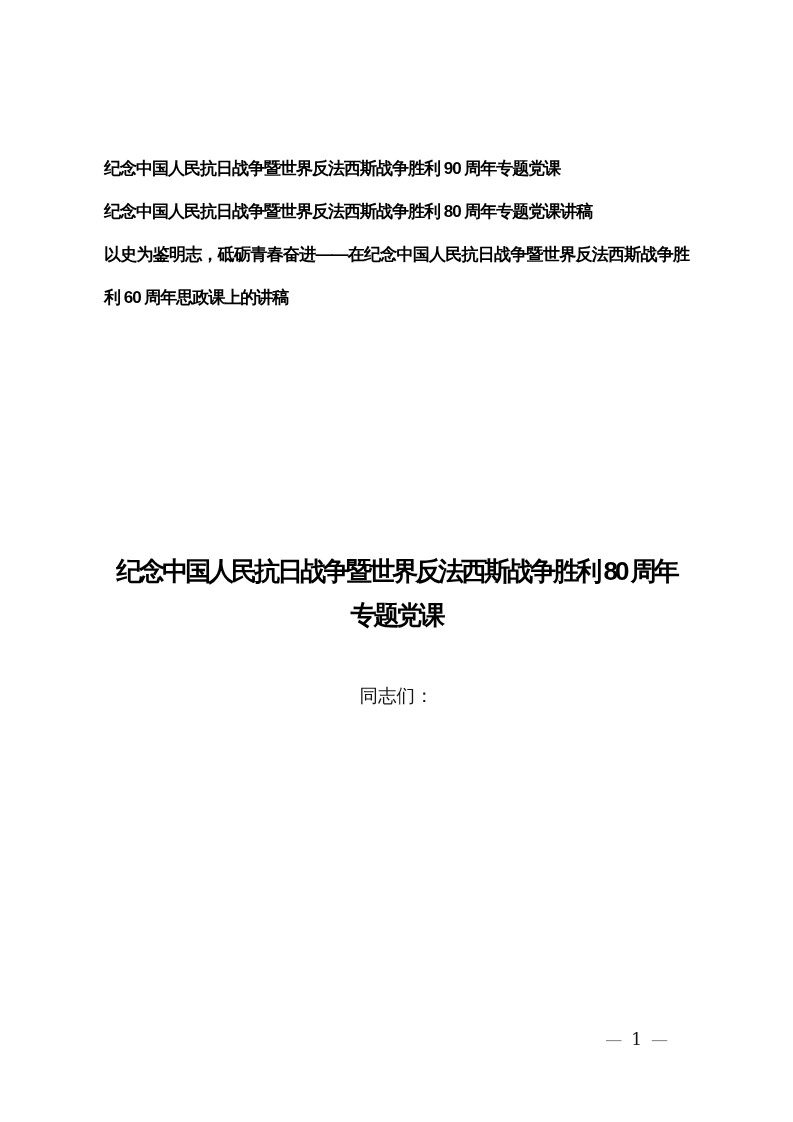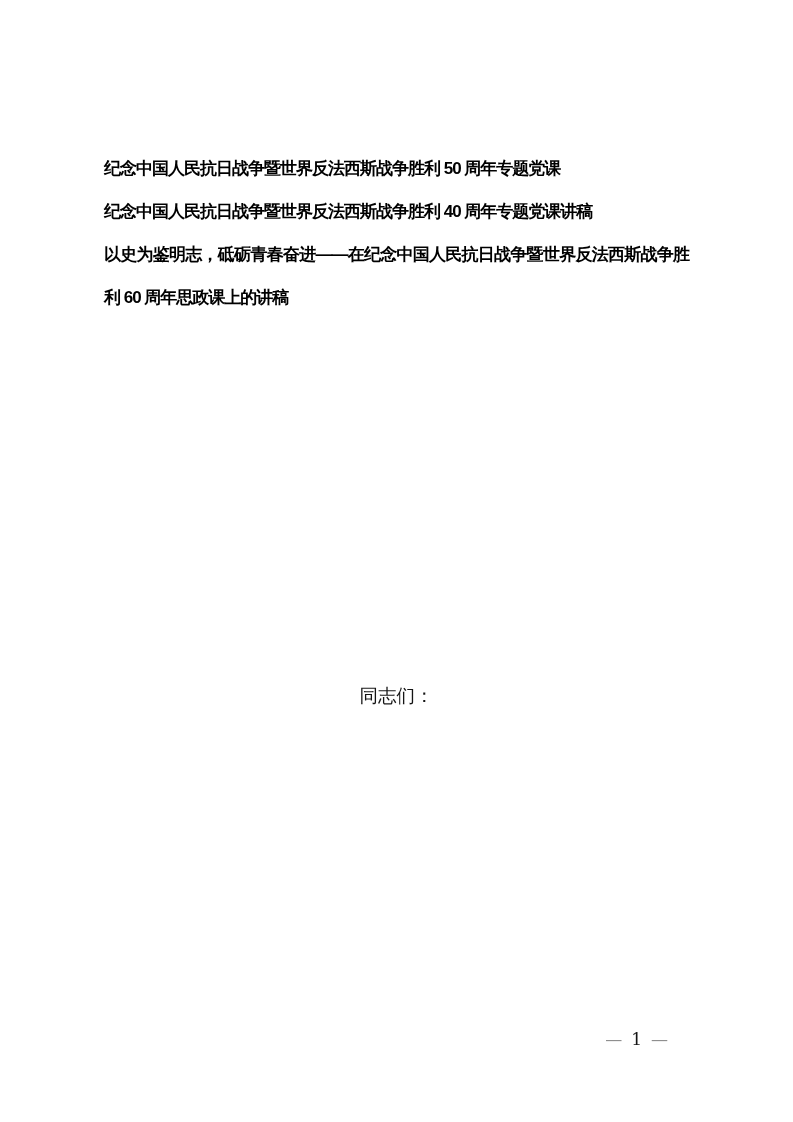--- a/index.html
+++ b/index.html
@@ -94,25 +94,29 @@
     color: #141414;
     margin: 0 9px;
   }
 </style>
 </head>
 <body>
 
 <div class="page">
 
   <div class="header-list">
-    <div class="header-item">纪念中国人民抗日战争暨世界反法西斯战争胜利 50 周年专题党课</div>
-    <div class="header-item">纪念中国人民抗日战争暨世界反法西斯战争胜利 40 周年专题党课讲稿</div>
+    <div class="header-item">纪念中国人民抗日战争暨世界反法西斯战争胜利 90 周年专题党课</div>
+    <div class="header-item">纪念中国人民抗日战争暨世界反法西斯战争胜利 80 周年专题党课讲稿</div>
     <div class="header-item">以史为鉴明志，砥砺青春奋进——在纪念中国人民抗日战争暨世界反法西斯战争胜利 60 周年思政课上的讲稿</div>
   </div>
 
+  <h1 class="doc-title">
+    <span class="title-line">纪念中国人民抗日战争暨世界反法西斯战争胜利 80 周年</span>
+    <span class="title-line">专题党课</span>
+  </h1>
 
   <div class="doc-body">
     <p class="salutation">同志们：</p>
   </div>
 
   <div class="page-footer">
     <span class="dash">—</span><span class="num">1</span><span class="dash">—</span>
   </div>
 
 </div>

